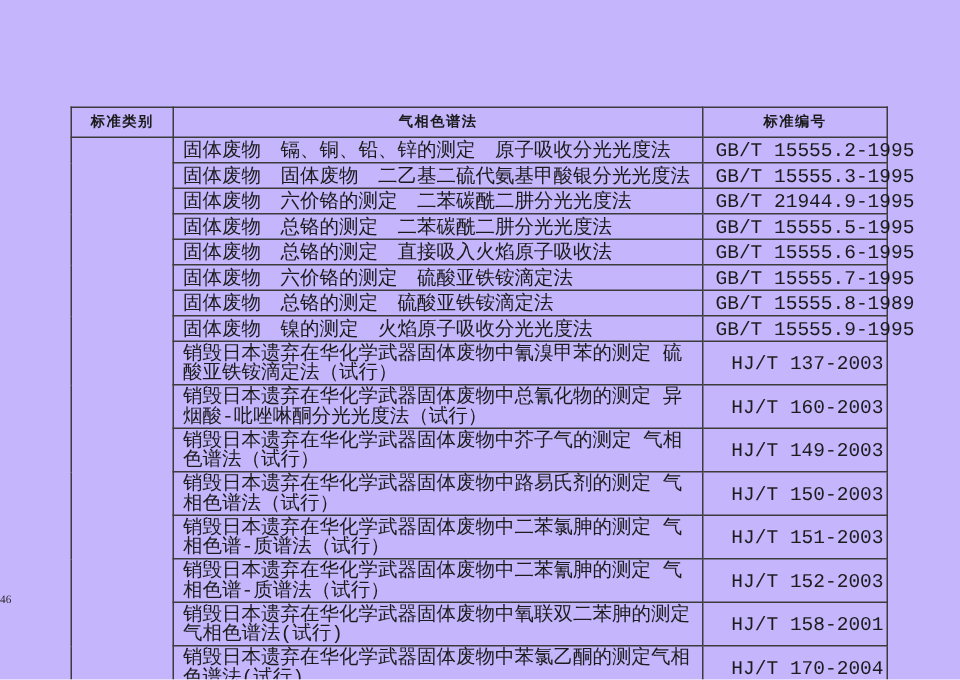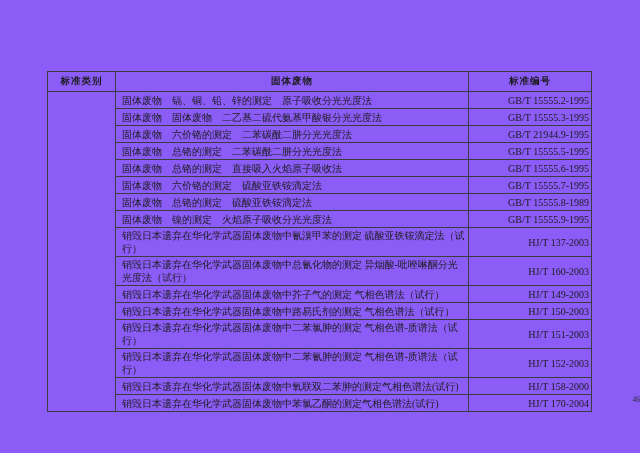--- a/index.html
+++ b/index.html
@@ -10,21 +10,21 @@
   body {
     width: 640px;
     height: 453px;
     position: relative;
     font-family: "Liberation Serif", "DejaVu Serif", serif;
     color: #1c1c1c;
   }
   .page {
     position: absolute;
     inset: 0;
-    background: #8b5cf6;
+    background: #c4b5fd;
     overflow: hidden;
   }
   table.standards {
     position: absolute;
     left: 47px;
     top: 71px;
     width: 544px;
     border-collapse: collapse;
     table-layout: fixed;
   }
@@ -39,63 +39,64 @@
     padding: 0;
     font-size: 9.5px;
     font-weight: bold;
     text-align: center;
     letter-spacing: 1px;
     color: #1c1c1c;
   }
   td {
     box-sizing: border-box;
     height: 17px;
-    font-size: 10px;
+    font-size: 13px;
     line-height: 13px;
     vertical-align: middle;
     color: #1c1c1c;
+    font-family: Liberation Mono, monospace;
   }
   td.cat {
     text-align: center;
     padding: 0;
   }
   td.name {
     padding: 1px 3px 1px 6px;
     text-align: left;
     word-break: break-all;
   }
   td.code {
     padding: 1px 2px 1px 8px;
     white-space: nowrap;
     text-align: right;
   }
   .pageno {
     position: absolute;
     top: 395px;
     left: 0;
     width: 100%;
-    text-align: right;
+    text-align: left;
     font-size: 7.5px;
     color: #2e2e2e;
   }
 </style>
 </head>
 <body>
 
 <div class="page">
   <table class="standards">
     <colgroup>
       <col class="c1">
       <col class="c2">
       <col class="c3">
     </colgroup>
     <thead>
       <tr>
         <th>标准类别</th>
-        <th>固体废物</th>
+        <th>气相色谱法</th>
         <th>标准编号</th>
       </tr>
     </thead>
     <tbody id="rows-body">
         <tr>
           <td rowspan="16" class="cat"></td>
           <td class="name">固体废物　镉、铜、铅、锌的测定　原子吸收分光光度法</td>
           <td class="code">GB/T 15555.2-1995</td>
         </tr>
         <tr>
@@ -145,21 +146,21 @@
         <tr>
           <td class="name">销毁日本遗弃在华化学武器固体废物中二苯氯胂的测定 气相色谱-质谱法（试行）</td>
           <td class="code">HJ/T 151-2003</td>
         </tr>
         <tr>
           <td class="name">销毁日本遗弃在华化学武器固体废物中二苯氰胂的测定 气相色谱-质谱法（试行）</td>
           <td class="code">HJ/T 152-2003</td>
         </tr>
         <tr>
           <td class="name">销毁日本遗弃在华化学武器固体废物中氧联双二苯胂的测定气相色谱法(试行)</td>
-          <td class="code">HJ/T 158-2000</td>
+          <td class="code">HJ/T 158-2001</td>
         </tr>
         <tr>
           <td class="name">销毁日本遗弃在华化学武器固体废物中苯氯乙酮的测定气相色谱法(试行)</td>
           <td class="code">HJ/T 170-2004</td>
         </tr>
       </tbody>
   </table>
   <div class="pageno">46</div>
 </div>
 

